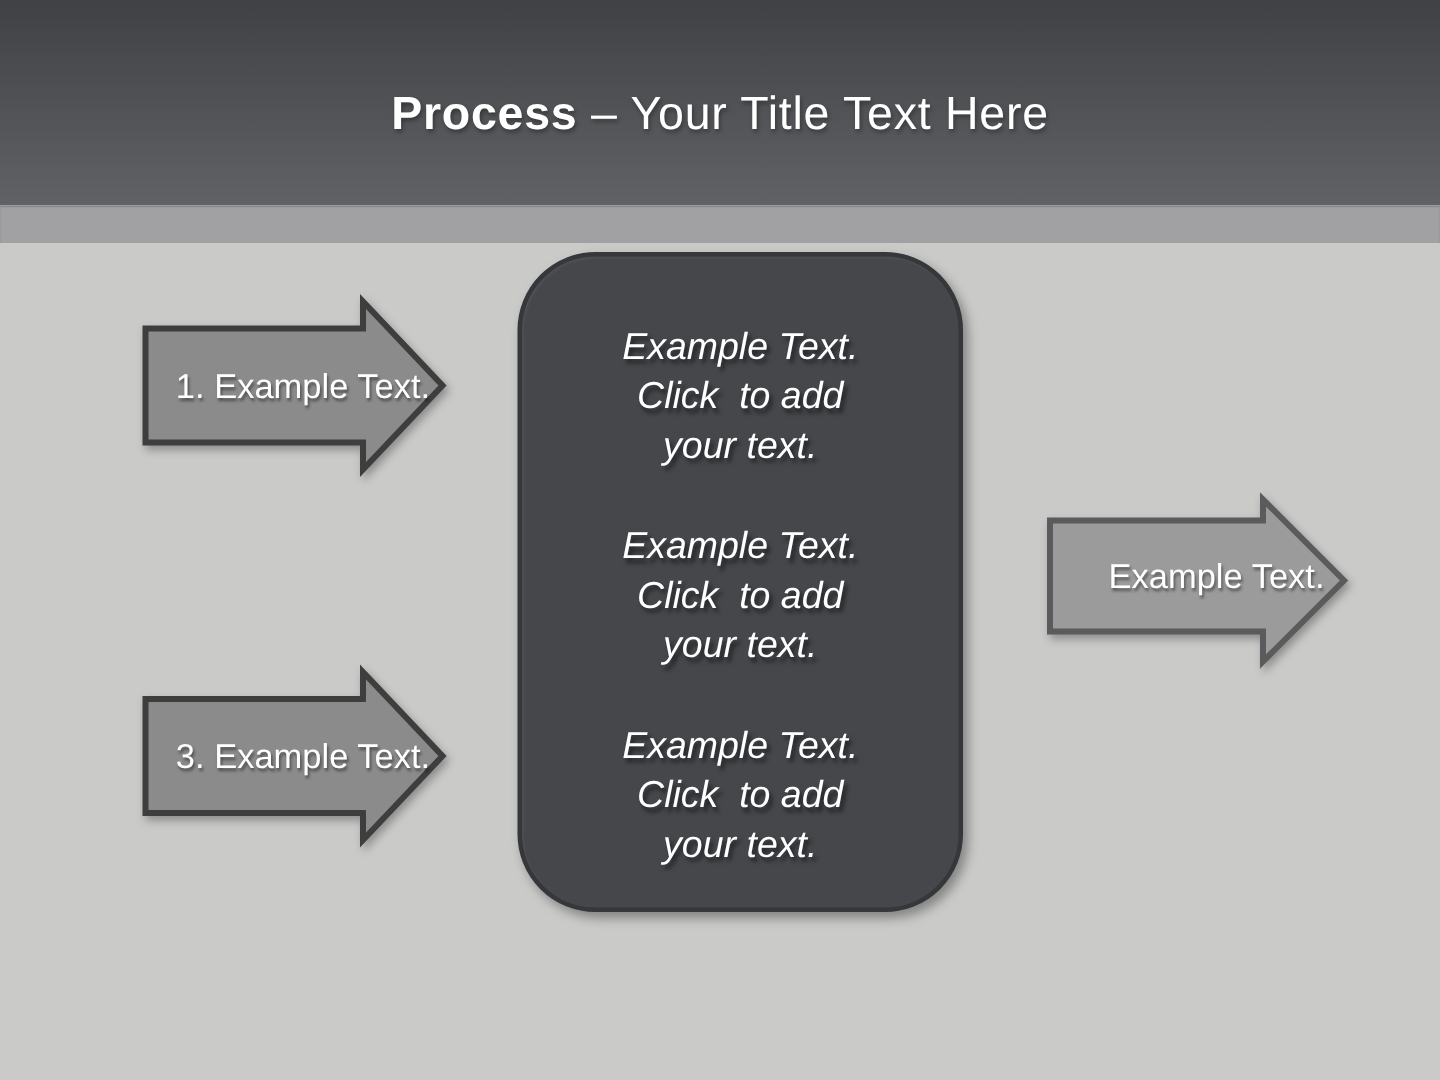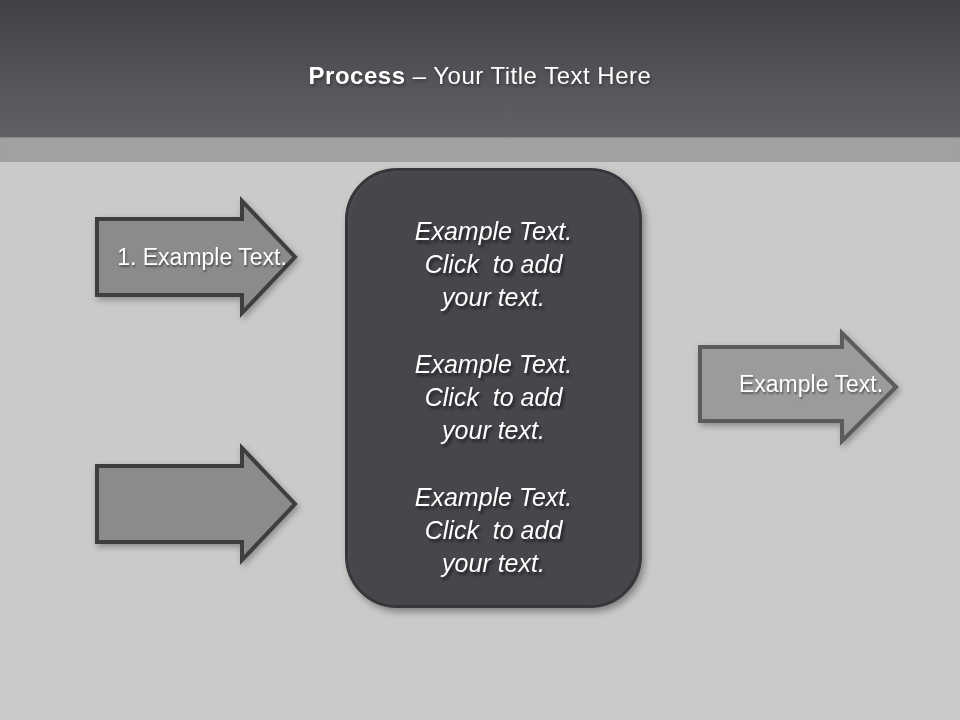--- a/index.html
+++ b/index.html
@@ -34,21 +34,21 @@
     position: absolute;
     left: 0; top: 0;
     width: 960px; height: 137px;
     background: linear-gradient(to bottom, var(--header_top), var(--header_bottom));
     display: flex;
     align-items: center;
     justify-content: center;
   }
   .slide-title {
     padding-top: 14px;
-    font-size: 24px;
+    font-size: 31px;
     font-weight: 400;
     color: var(--text_light);
     letter-spacing: 0.5px;
     text-shadow: 1px 2px 3px rgba(0,0,0,0.35);
     white-space: pre-wrap;
     text-align: center;
   }
   .slide-title .title-emphasis { font-weight: 700; }
   .header-accent-band {
     position: absolute;
@@ -137,20 +137,21 @@
       <polygon points="2,22 147,22 147,4 200,60 147,116 147,98 2,98" fill="var(--arrow_fill)" stroke="var(--arrow_border)" stroke-width="4" stroke-linejoin="miter"></polygon>
     </svg>
     <div class="arrow-label">1. Example Text.</div>
   </div>
 
 
   <div class="arrow arrow-3">
     <svg viewBox="0 0 204 120" aria-hidden="true">
       <polygon points="2,22 147,22 147,4 200,60 147,116 147,98 2,98" fill="var(--arrow_fill)" stroke="var(--arrow_border)" stroke-width="4" stroke-linejoin="miter"></polygon>
     </svg>
+    <div class="arrow-label">3. Example Text.</div>
   </div>
 
   <div class="center-panel">
     <div class="panel-text">
       <div class="panel-block">
         <span class="panel-line">Example Text.</span>
         <span class="panel-line">Click  to add</span>
         <span class="panel-line">your text.</span>
       </div>
       <div class="panel-block">

